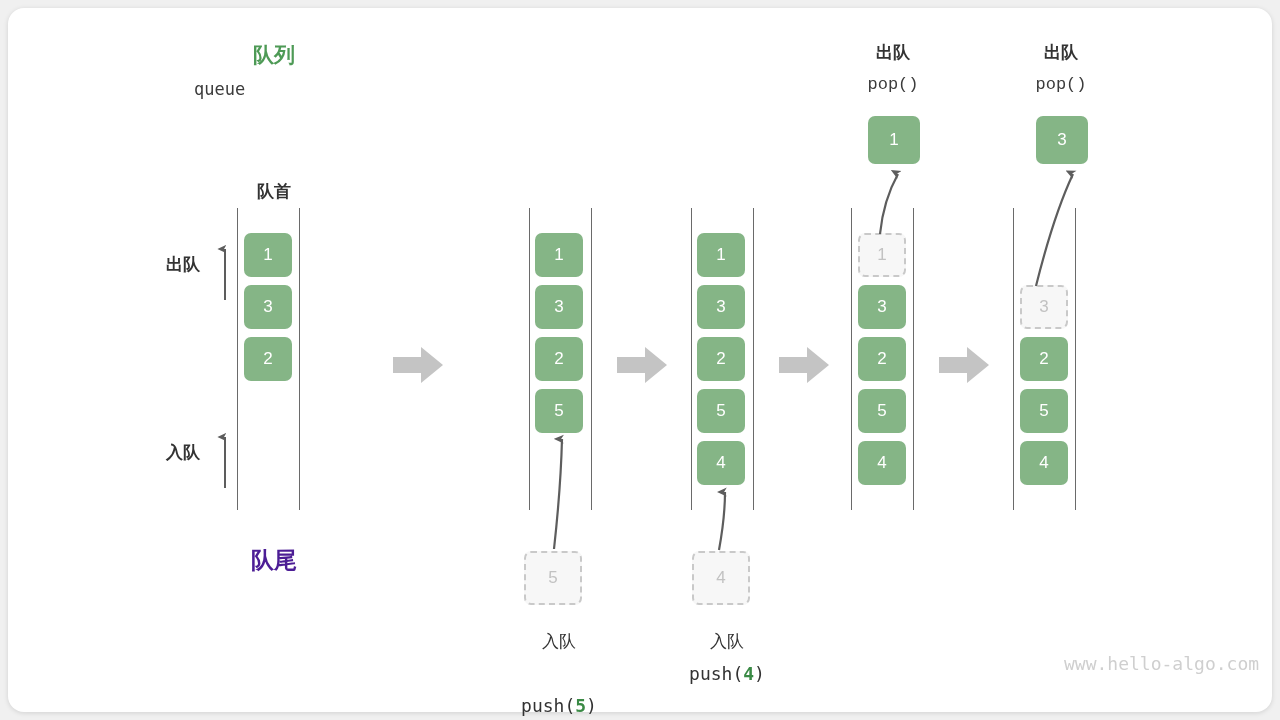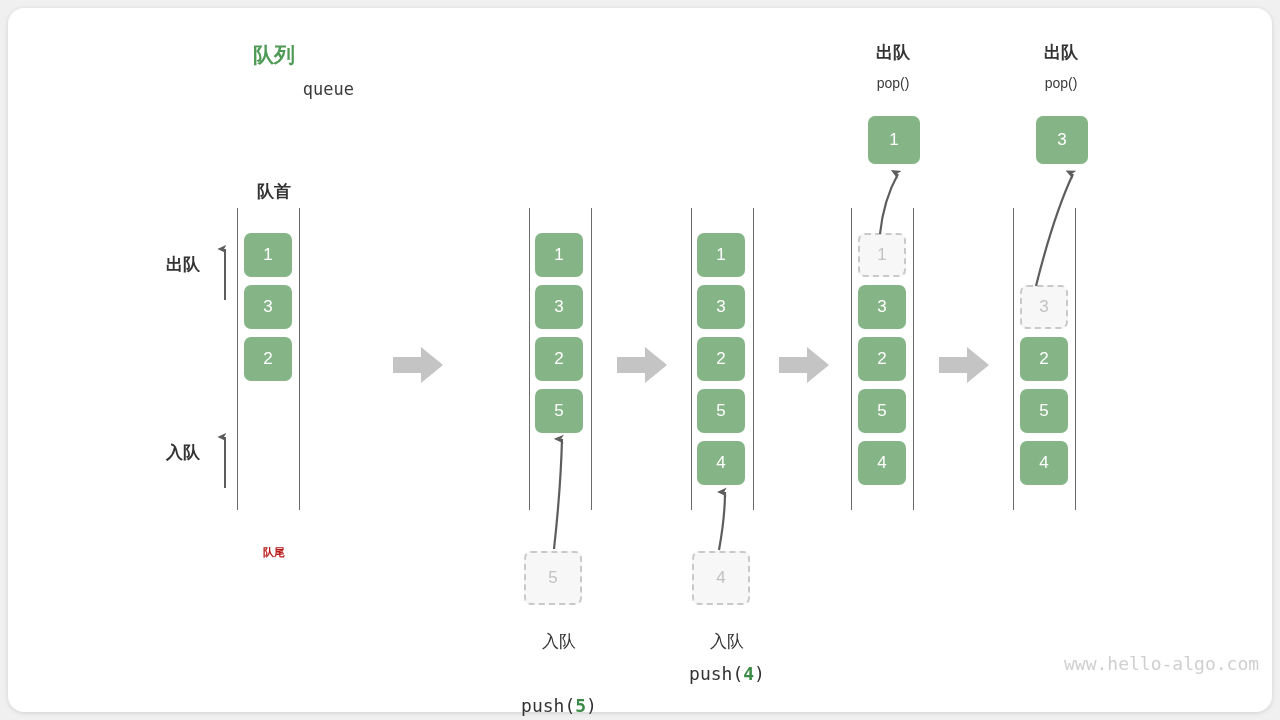--- a/index.html
+++ b/index.html
@@ -20,36 +20,36 @@
 
   .abs{position:absolute;}
 
   
   .title-cn{
     font-size:21px;font-weight:bold;color:#4e9a56;
     text-align:center;white-space:nowrap;
   }
   .title-en{
     font-family:"DejaVu Sans Mono","Liberation Mono",monospace;
-    font-size:17px;color:#3b3b3b;text-align:right;white-space:nowrap;
+    font-size:17px;color:#3b3b3b;text-align:left;white-space:nowrap;
   }
   .hdr-cn{
     font-size:17px;color:#333333;text-align:center;white-space:nowrap;
     font-weight:600;
   }
   .hdr-mono{
-    font-family:Liberation Sans, sans-serif;
-    font-size:14px;color:#3b3b3b;text-align:center;white-space:nowrap;
+    font-family:Liberation Mono, monospace;
+    font-size:17px;color:#3b3b3b;text-align:center;white-space:nowrap;
   }
   .side-label{
     font-size:17px;font-weight:bold;color:#333333;
     text-align:center;white-space:nowrap;
   }
   .end-label{
-    font-size:11px;font-weight:bold;color:#b91c1c;
+    font-size:23px;font-weight:bold;color:#4c1d95;
     text-align:center;white-space:nowrap;
   }
   .op-cn{
     font-size:17px;color:#333333;text-align:center;white-space:nowrap;
   }
   .op-code{
     font-family:"DejaVu Sans Mono","Liberation Mono",monospace;
     font-size:18px;color:#333333;text-align:center;white-space:nowrap;
   }
   .op-code .num{color:#3a8a45;font-weight:bold;}

